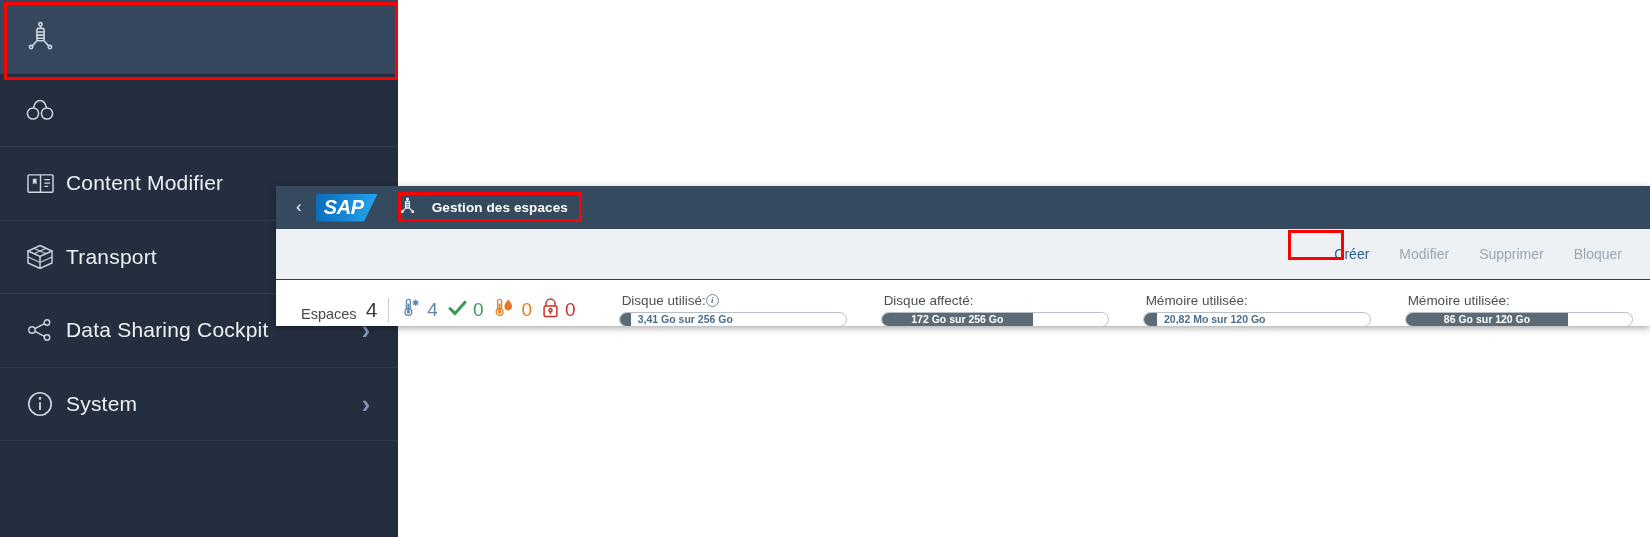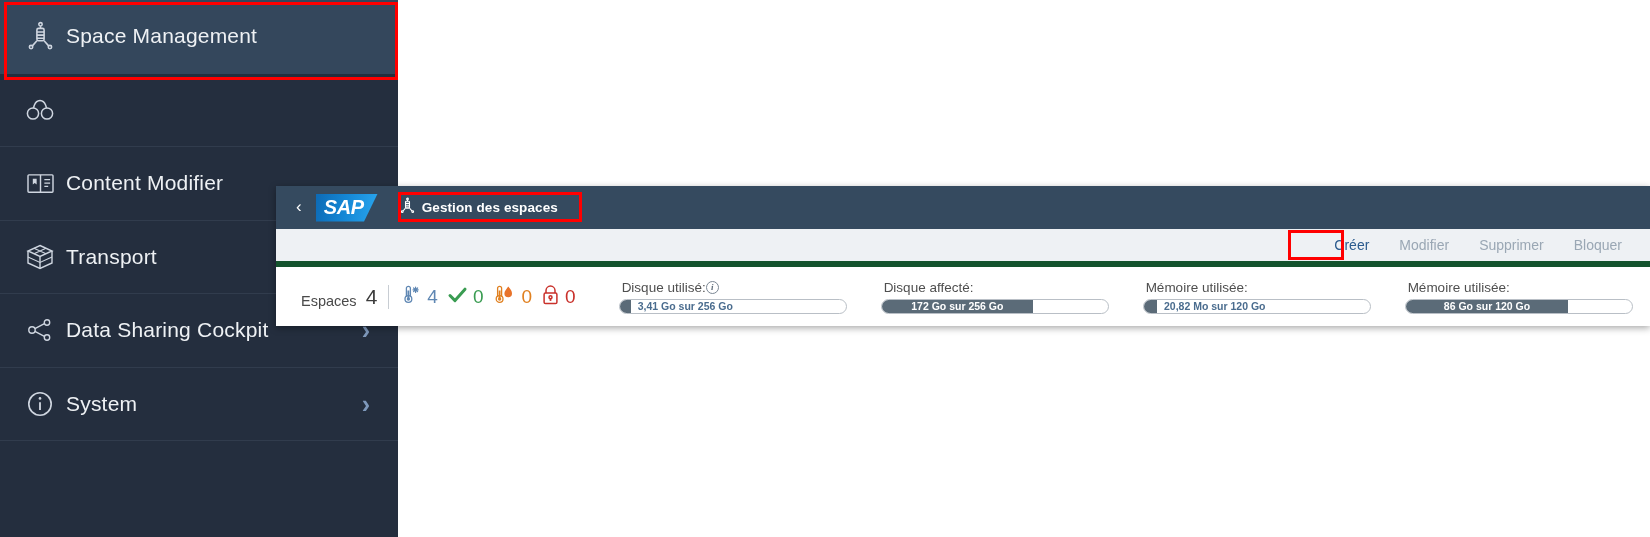--- a/index.html
+++ b/index.html
@@ -64,29 +64,29 @@
     position: relative; width: 62px; height: 28px; margin-left: 4px;
     display: flex; align-items: center; justify-content: center;
     background: linear-gradient(100deg, #0d6ab5 0%, #1486d4 45%, #2aa7ef 100%);
     clip-path: polygon(0 0, 100% 0, 78% 100%, 0 100%);
   }
   .sap-logo span {
     color: #fff; font-size: 20px; font-weight: 700; font-style: italic;
     letter-spacing: -.5px; margin-left: -6px;
   }
   #shell-title {
-    display: flex; align-items: center; gap: 7px;
+    display: flex; align-items: center; gap: 17px;
     margin-left: 14px; padding: 4px 8px;
     color: #ffffff; cursor: pointer;
   }
   #shell-title .t { font-size: 13.5px; font-weight: 700; letter-spacing: .1px; }
 
   #sap-toolbar {
-    height: 38px; background: #eef1f4;
-    border-bottom: 6px solid #14532d;
+    height: 51px; background: #eef1f4;
+    border-bottom: 1px solid #14532d;
     display: flex; align-items: center; justify-content: flex-end;
     padding-right: 16px;
   }
   .tbtn {
     font-size: 14px; padding: 4px 12px; margin-left: 6px;
     background: transparent; border: none; white-space: nowrap;
   }
   .tbtn.enabled { color: #2b5b8e; cursor: pointer; }
   .tbtn.disabled { color: #9aa7b4; cursor: default; }
 
@@ -148,21 +148,20 @@
         <svg width="27" height="30" viewBox="0 0 24 26" fill="none" stroke="#cfd6e0" stroke-width="1.4">
           <circle cx="12" cy="2.6" r="1.5"></circle>
           <path d="M12 4.2 V6.2"></path>
           <rect x="8.8" y="6.2" width="6.4" height="11" rx="1.4"></rect>
           <path d="M8.8 9.4 H15.2 M8.8 12.2 H15.2 M8.8 15 H15.2"></path>
           <path d="M8.8 17.2 L4.6 22 M15.2 17.2 L19.4 22"></path>
           <circle cx="3.6" cy="22.8" r="1.5"></circle>
             <circle cx="20.4" cy="22.8" r="1.5"></circle>
         </svg>
       </span>
-      <span class="nav-label">Space Management</span>
     </div>
 
     <div class="nav-item">
       <span class="nav-icon">
         <svg width="30" height="24" viewBox="0 0 30 24" fill="none" stroke="#cfd6e0" stroke-width="1.5">
           <circle cx="8" cy="15.5" r="5.6"></circle>
             <circle cx="22" cy="15.5" r="5.6"></circle>
           <path d="M8.5 10 C9.6 5.5 11 3.5 13 3"></path>
           <path d="M21.5 10 C20.4 5.5 19 3.5 17 3"></path>
           <path d="M13 3 C14.6 2.2 15.6 2.3 17 3"></path>

